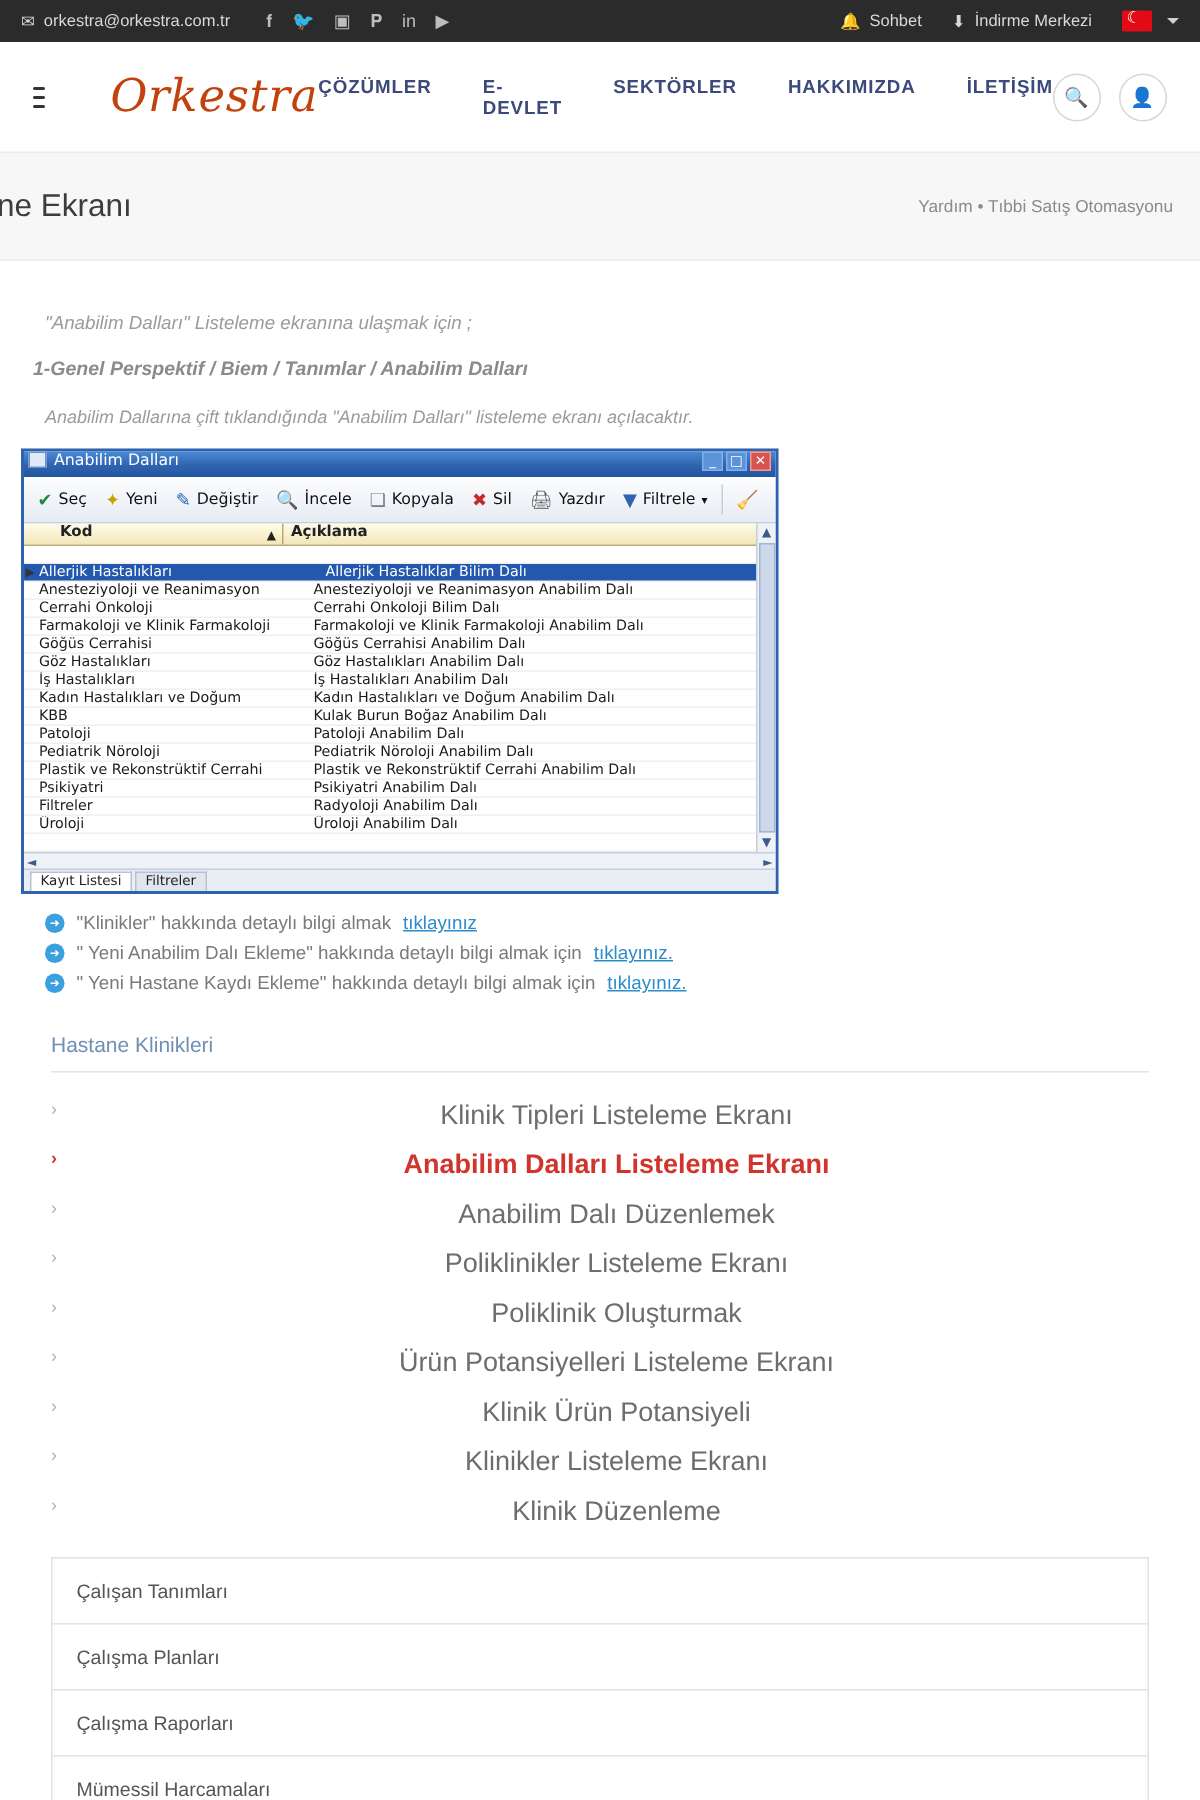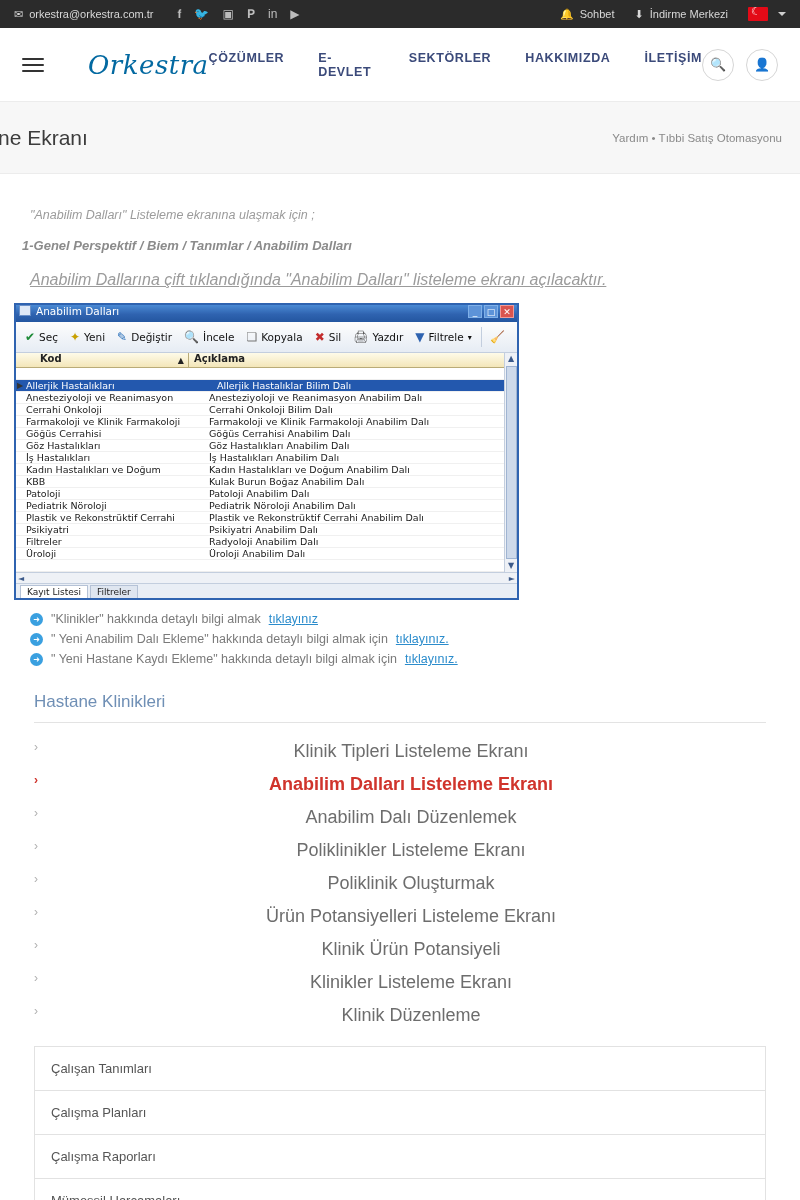--- a/index.html
+++ b/index.html
@@ -46,22 +46,22 @@
     display: flex;
     align-items: center;
     padding: 0 22px;
     border-bottom: 1px solid #ececec;
   }
   .hamburger { width: 22px; display: flex; flex-direction: column; gap: 4px; cursor: pointer; }
   .hamburger span { display: block; height: 2px; background: #333; border-radius: 1px; }
   .logo {
     margin-left: 44px;
     font-family: "DejaVu Serif", serif;
-    font-size: 26px;
-    color: #0369a1;
+    font-size: 30px;
+    color: #c2410c;
     letter-spacing: 0.5px;
     font-style: italic;
   }
   .nav {
     flex: 1;
     display: flex;
     justify-content: center;
     gap: 34px;
     font-size: 12.5px;
     letter-spacing: 0.6px;
@@ -93,21 +93,21 @@
   }
 
   
   .content { padding: 34px 22px 0 22px; position: relative; }
   .hint {
     font-size: 12.5px; color: #9b9b9b; font-style: italic; margin: 0 0 16px 8px;
   }
   .pathline {
     font-size: 13px; color: #8b8b8b; font-weight: bold; font-style: italic; margin: 0 0 18px 0;
   }
-  .subnote { font-size: 16px; color: #9b9b9b; font-style: italic; margin: 0 0 14px 8px; text-decoration: underline; }
+  .subnote { font-size: 12px; color: #9b9b9b; font-style: italic; margin: 0 0 14px 8px; }
 
   
   .winshot {
     width: 505px; margin-left: -8px;
     border: 2px solid #2f63b0;
     background: #eef2f8;
     font-family: "DejaVu Sans", sans-serif;
   }
   .win-title {
     height: 17px;
@@ -183,21 +183,21 @@
   .linklist { margin: 12px 0 0 8px; }
   .linkrow { display: flex; align-items: center; gap: 8px; font-size: 12.5px; color: #7a7a7a; margin-bottom: 6px; }
   .bullet-icon {
     width: 13px; height: 13px; border-radius: 50%; background: #3aa0e0;
     color: #fff; font-size: 8px; display: flex; align-items: center; justify-content: center;
     flex: none;
   }
   .linkrow a { color: #2b8ccc; text-decoration: underline; cursor: pointer; }
 
   
-  .seclabel { font-size: 17px; color: #6f8fb5; margin: 26px 0 0 12px; }
+  .seclabel { font-size: 14px; color: #6f8fb5; margin: 26px 0 0 12px; }
   .sechr { border: none; border-top: 1px solid #e3e3e3; margin: 10px 12px 12px 12px; }
   .navitem {
     font-size: 18px; color: #6d6d6d; padding: 6px 0 6px 22px; position: relative; cursor: pointer; text-align: center;
   }
   .navitem:before {
     content: "›"; position: absolute; left: 12px; top: 5px; color: #b0b0b0; font-size: 12px;
   }
   .navitem.active { color: #d0342c; font-weight: bold; }
   .navitem.active:before { color: #d0342c; }
 

